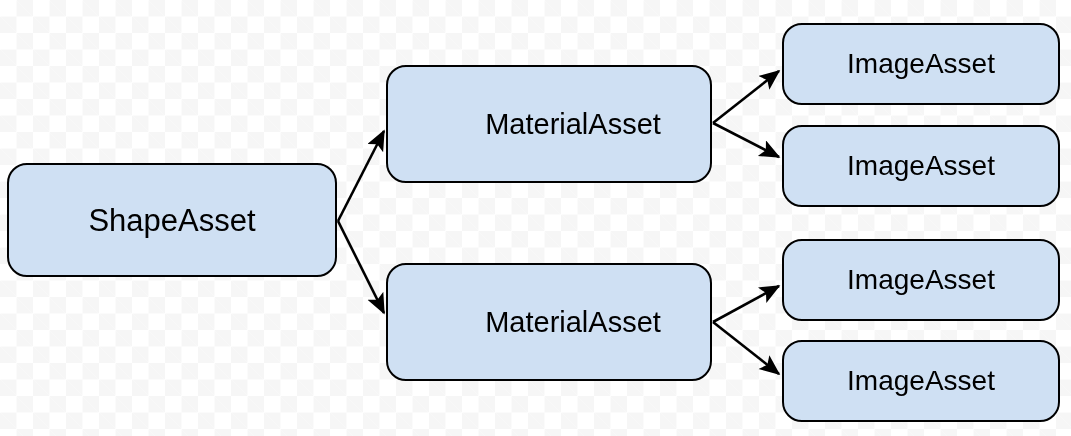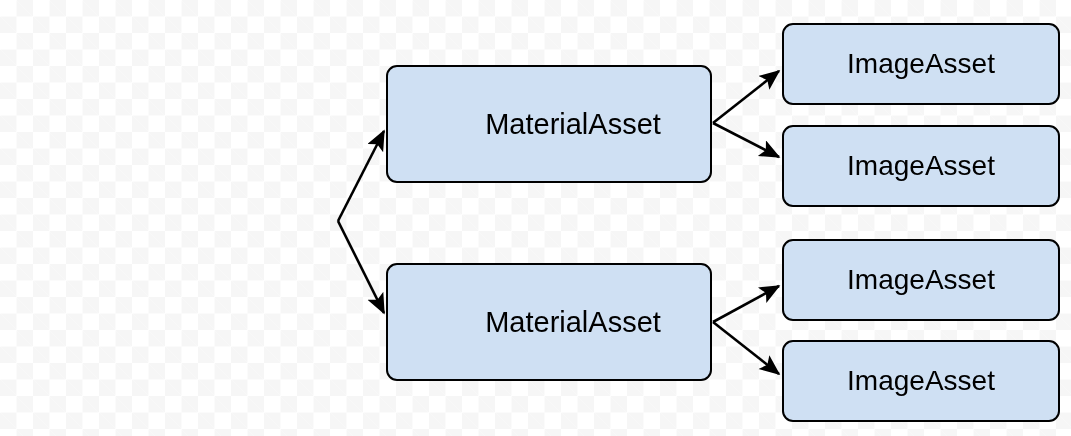--- a/index.html
+++ b/index.html
@@ -29,21 +29,21 @@
     top: 0;
     width: 1071px;
     height: 436px;
     pointer-events: none;
   }
   .node {
     position: absolute;
     box-sizing: border-box;
     background: #cfe0f3;
     border: 2px solid #000000;
-    border-radius: 11px;
+    border-radius: 20px;
     display: flex;
     align-items: center;
     justify-content: center;
     color: #000000;
   }
   .node-label {
     font-family: "Liberation Sans", sans-serif;
     font-weight: 400;
     white-space: nowrap;
     line-height: 1;
@@ -66,20 +66,23 @@
     <g stroke="#000000" stroke-width="2.6" fill="none" marker-end="url(#arrowhead)">
       <line x1="338" y1="221" x2="384" y2="131"></line>
       <line x1="338" y1="221" x2="384" y2="313"></line>
       <line x1="713" y1="123" x2="779" y2="71"></line>
       <line x1="713" y1="123" x2="779" y2="157"></line>
       <line x1="713" y1="322" x2="779" y2="286"></line>
       <line x1="713" y1="322" x2="779" y2="374"></line>
     </g>
   </svg>
 
+  <div class="node lvl0" style="left:7px; top:163px; width:330px; height:114px;">
+    <span class="node-label">ShapeAsset</span>
+  </div>
 
   <div class="node lvl1" style="left:386px; top:65px; width:326px; height:118px;">
     <span class="node-label">MaterialAsset</span>
   </div>
 
   <div class="node lvl1" style="left:386px; top:263px; width:326px; height:118px;">
     <span class="node-label">MaterialAsset</span>
   </div>
 
   <div class="node lvl2" style="left:782px; top:23px; width:278px; height:82px;">

